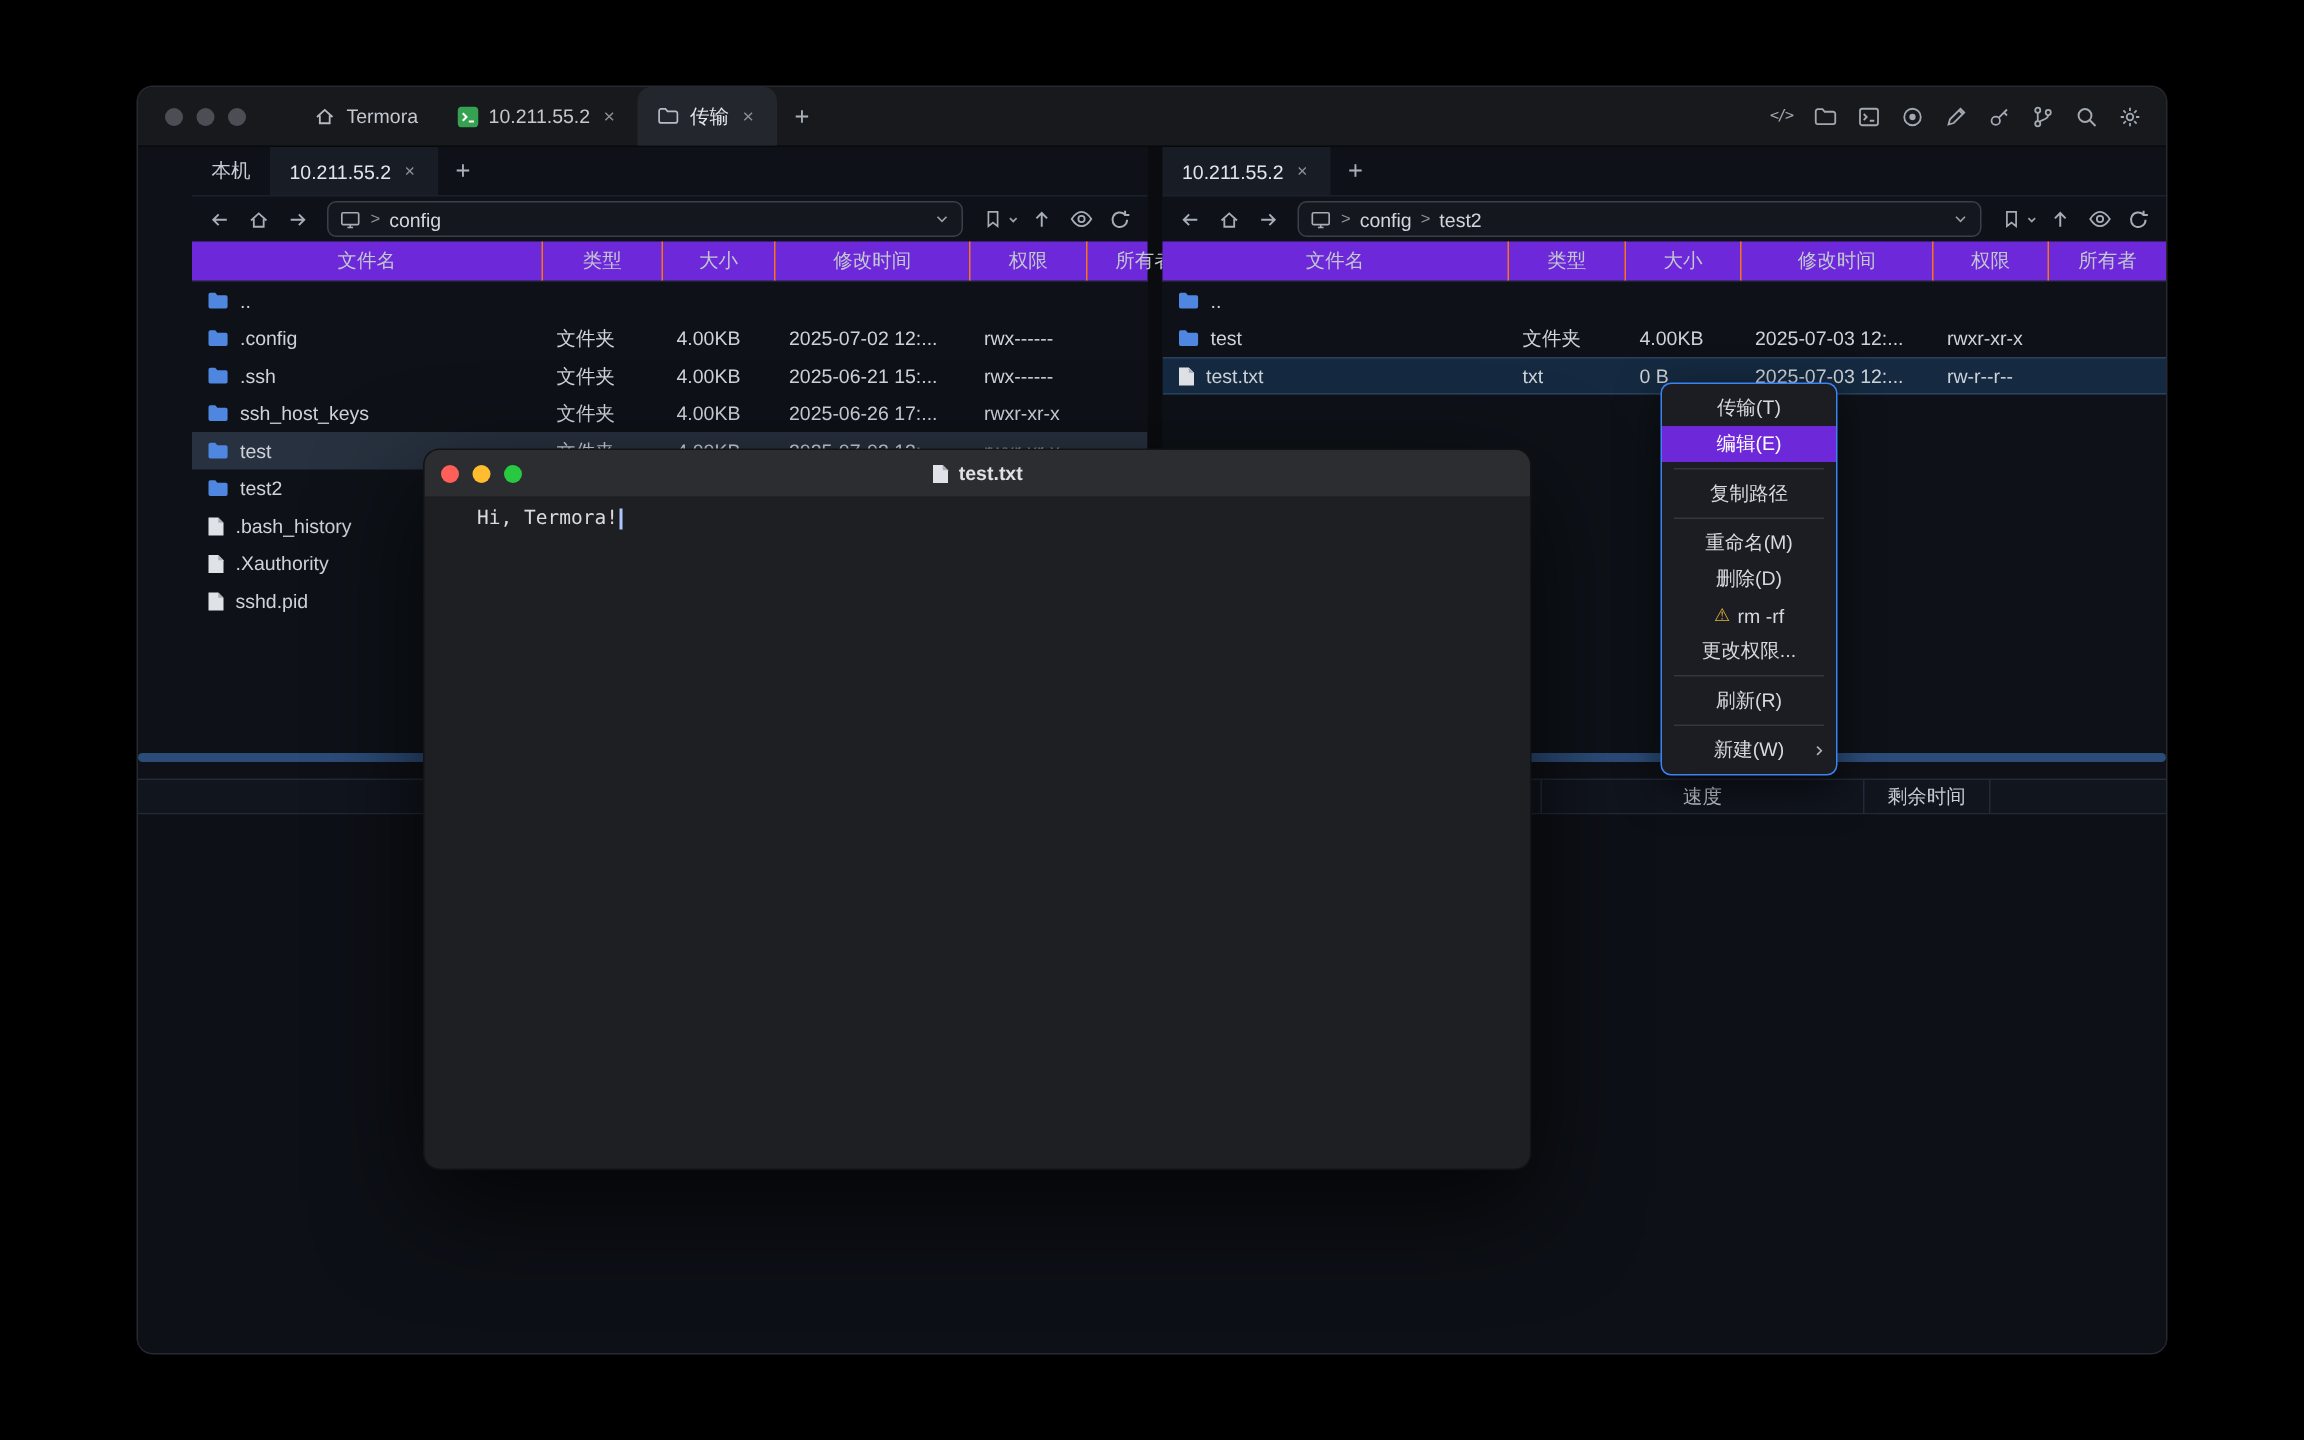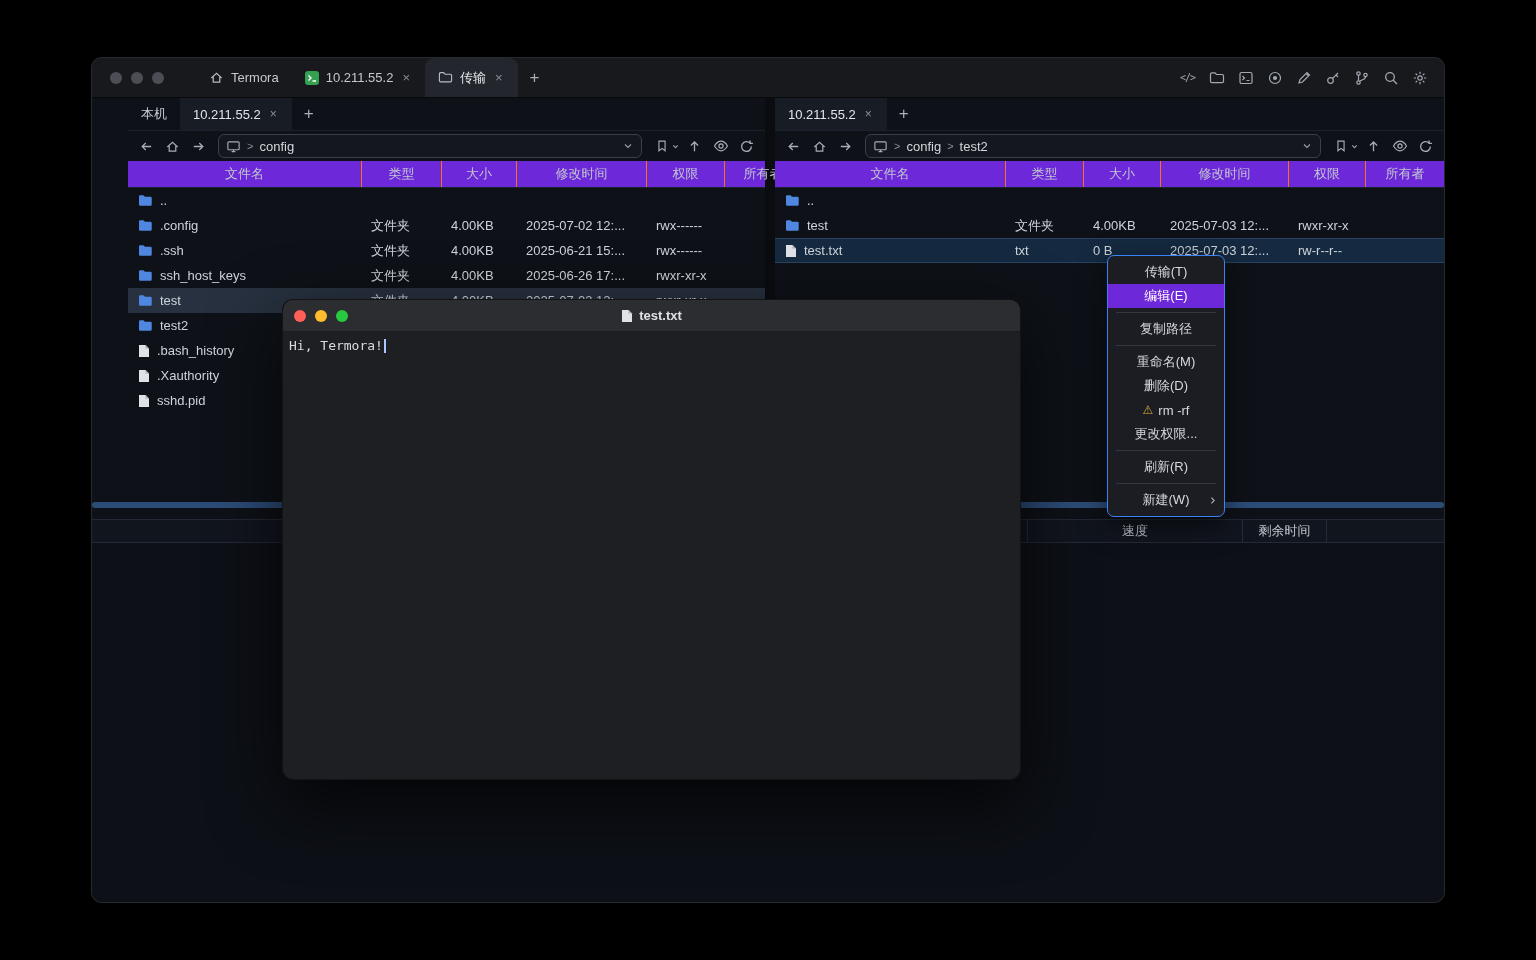--- a/index.html
+++ b/index.html
@@ -87,21 +87,21 @@
             overflow:hidden; z-index:30; background:#1e1f22;
             box-shadow:0 0 0 1px #131316, 0 24px 70px rgba(0,0,0,.75); }
   .ed-titlebar { height:32px; background:#2b2d30; display:flex; align-items:center; position:relative;
                  border-bottom:1px solid #1b1c1e; }
   .ed-lights { display:flex; gap:9px; padding-left:11px; }
   .ed-light { width:12px; height:12px; border-radius:50%; }
   .ed-light.red { background:#ff5f57; } .ed-light.yellow { background:#febc2e; } .ed-light.green { background:#28c840; }
   .ed-title { position:absolute; left:0; right:0; display:flex; align-items:center; justify-content:center;
               gap:6px; color:#dfe1e5; font-size:13px; font-weight:bold; pointer-events:none; }
   .ed-content { padding:5px 6px; font-family:"DejaVu Sans Mono", monospace; font-size:13px;
-                line-height:17px; color:#d8dce2; height:calc(100% - 32px); }
+                line-height:17px; color:#d8dce2; height:calc(100% - 32px);margin-left:29px; }
   .caret-bar { display:inline-block; width:2px; height:14px; background:#aec6ff; vertical-align:text-bottom; margin-left:1px; }
 </style>
 </head>
 <body>
 
 <div class="stage">
 
   <div class="window">
 
     <div class="titlebar">

